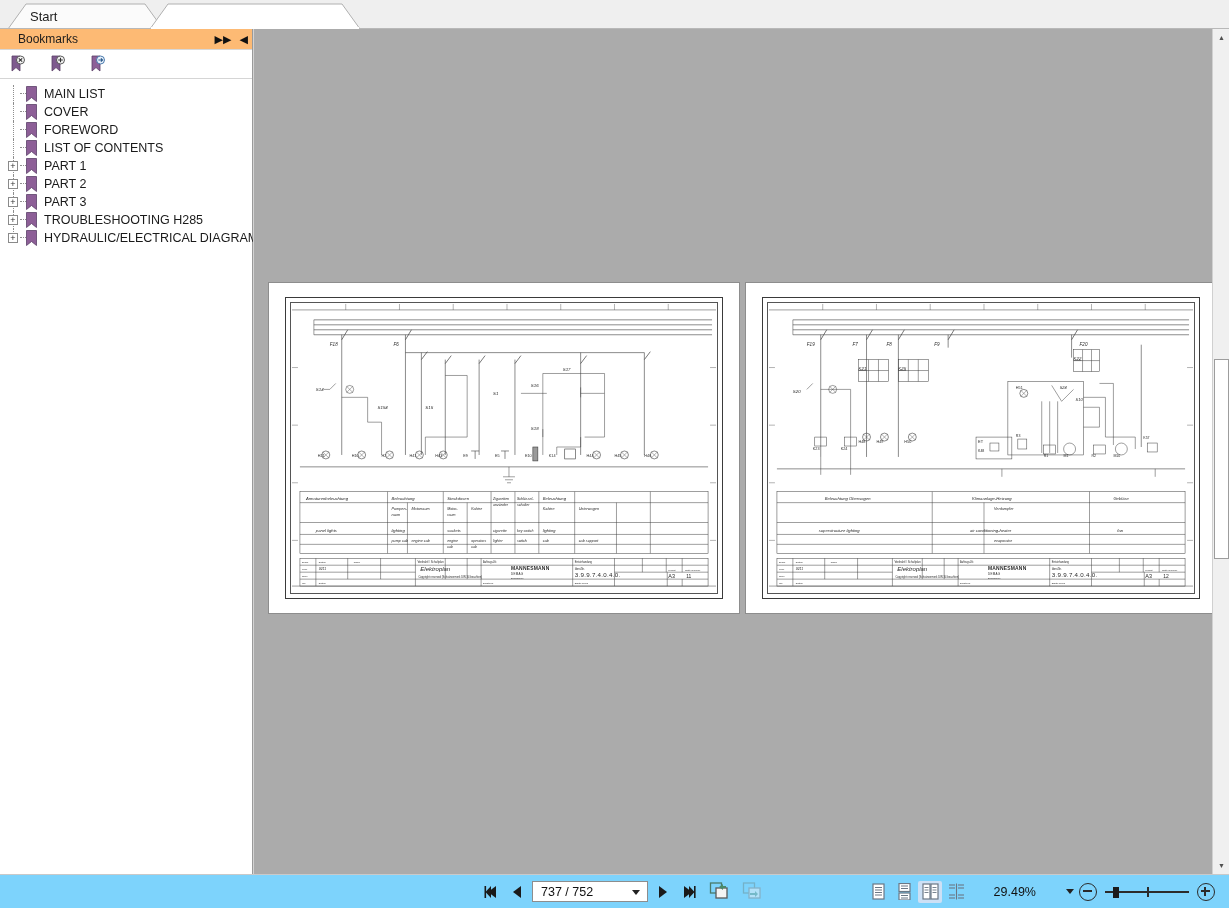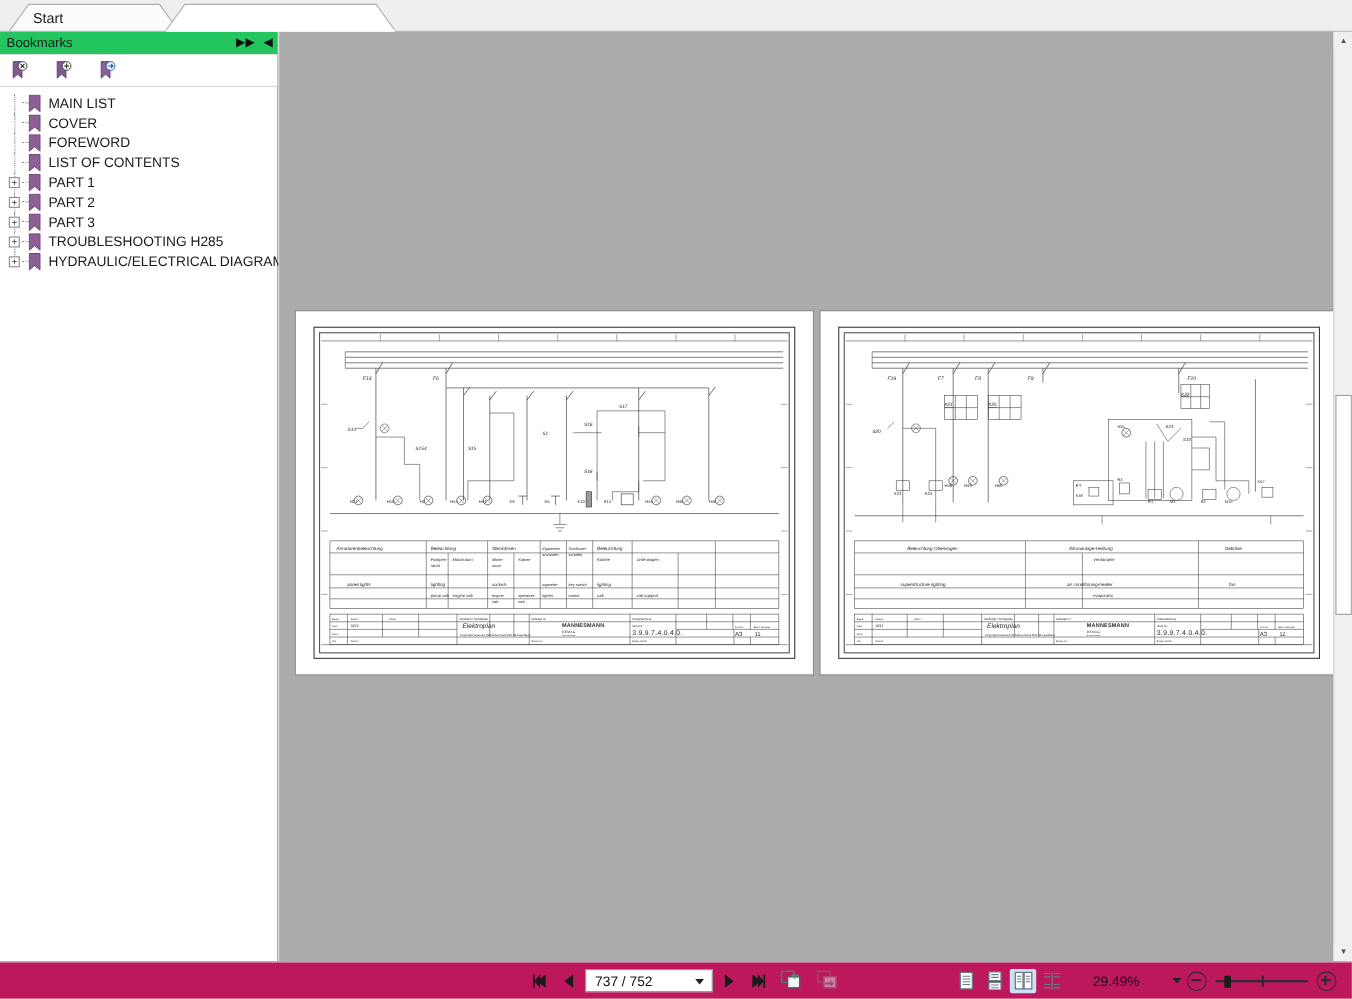--- a/index.html
+++ b/index.html
@@ -31,23 +31,23 @@
     font-size: 14px; color: #333; line-height: 1; cursor: pointer;
   }
 
   
   .sidebar {
     position: absolute; left: 0; top: 29px; width: 253px; height: 845px;
     background: #ffffff;
     border-right: 1px solid #9a9a9a;
   }
   .sb-header {
-    position: relative; height: 21px; background: #22c55e;
+    position: relative; height: 21px; background: #fdba74;
     border-bottom: 1px solid #d8d8d8;
-    display: flex; align-items: center;
+    display: flex; align-items: center; padding-left: 12px;
   }
   .sb-title { font-size: 12px; color: #1c1c1c; padding-left: 6px; }
   .sb-hdr-btns { position: absolute; right: 4px; top: 0; height: 21px; display: flex; align-items: center; gap: 8px; }
   .sb-hdr-btn { font-size: 11px; color: #111; cursor: pointer; line-height: 1; }
 
   .sb-toolbar {
     height: 29px; background: #ffffff;
     border-bottom: 1px solid #d5d5d5;
     display: flex; align-items: center; padding-left: 9px; gap: 23px;
   }
@@ -126,21 +126,21 @@
   .vscroll-up { top: 0; }
   .vscroll-down { bottom: 0; }
   .vscroll-thumb {
     position: absolute; left: 1px; top: 330px; width: 15px; height: 200px;
     background: #ffffff; border: 1px solid #9d9d9d; cursor: pointer;
   }
 
   
   .bottombar {
     position: absolute; left: 0; bottom: 0; width: 1229px; height: 34px;
-    background: #be185d; border-top: 1px solid #c9c9c9;
+    background: #7dd3fc; border-top: 1px solid #c9c9c9;
     display: flex; align-items: center;
   }
   .bb-center {
     position: absolute; left: 480px; display: flex; align-items: center; gap: 4px;
   }
   .nav-btn {
     width: 22px; height: 22px; display: flex; align-items: center; justify-content: center;
     cursor: pointer; color: #1a1a1a;
   }
   .pagebox {

